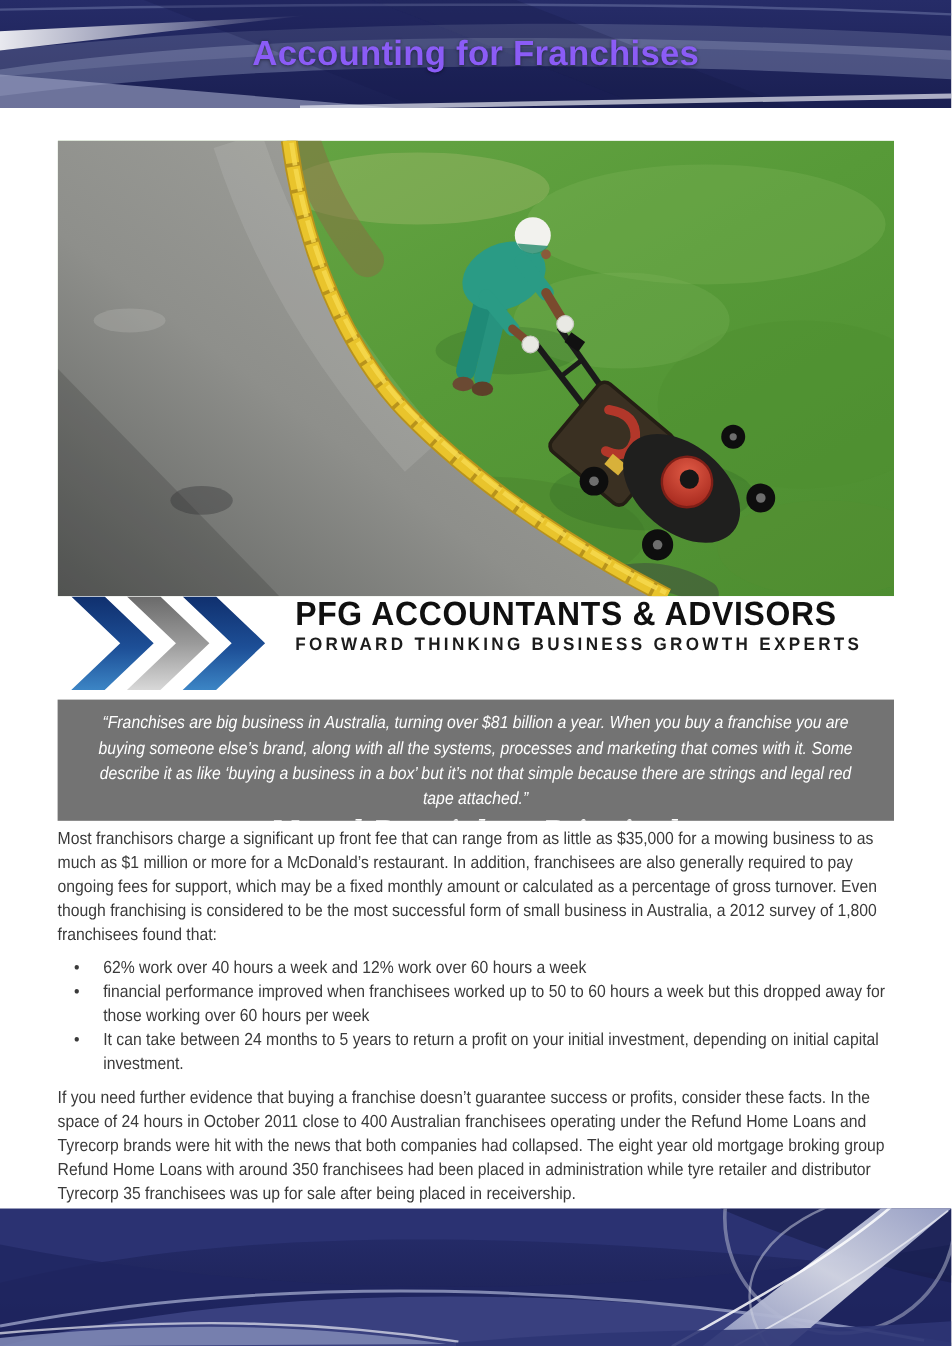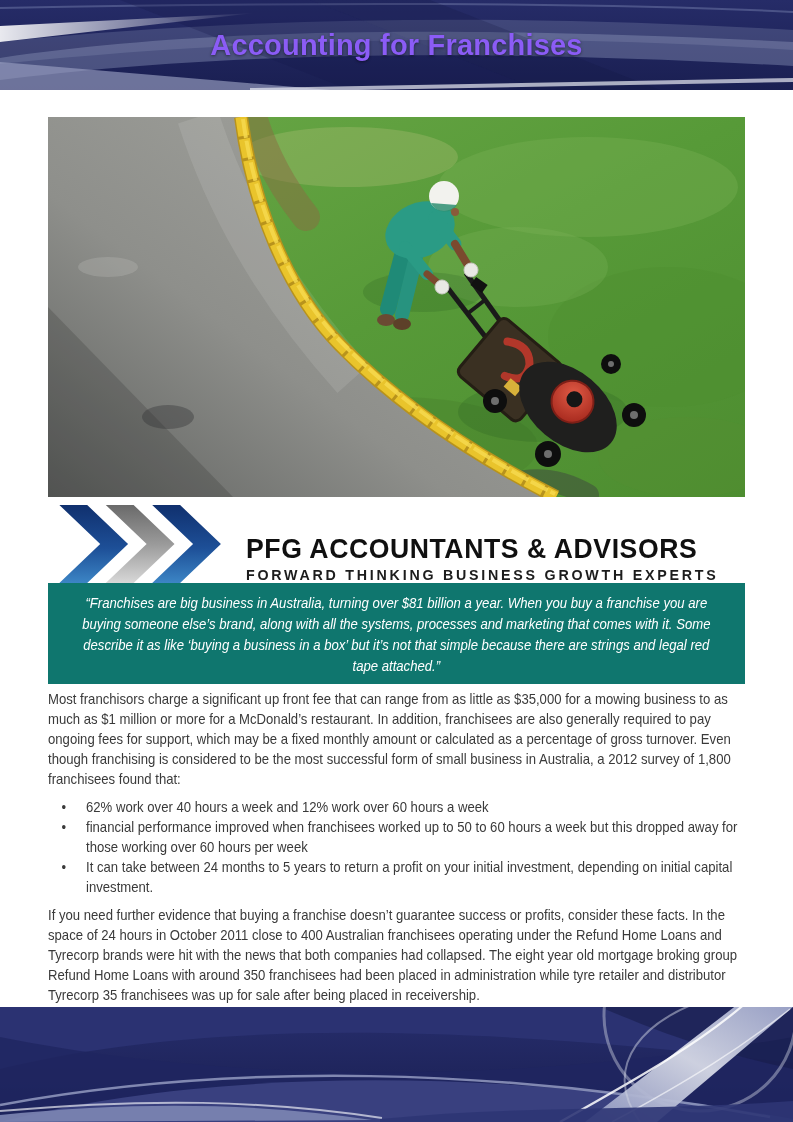--- a/index.html
+++ b/index.html
@@ -12,28 +12,28 @@
   .header-title{position:absolute;top:0;left:0;width:100%;height:90px;display:flex;
         align-items:center;justify-content:center;color:#8b5cf6;font-size:29px;font-weight:bold;
         letter-spacing:0.2px;text-shadow:0 1px 3px rgba(0,0,0,0.45);}
 
   
   .photo{position:absolute;top:117px;left:48px;width:697px;height:380px;overflow:hidden;}
   .photo svg{display:block;}
 
   
   .logo-row{position:absolute;top:497px;left:48px;width:697px;height:86px;background:#ffffff;
-        display:flex;align-items:flex-end;}
+        display:flex;align-items:flex-start;}
   .logo-chevrons{margin-left:6px;flex:0 0 auto;}
   .logo-text{margin-left:16px;transform:scaleX(0.95);transform-origin:0 50%;white-space:nowrap;}
   .logo-name{font-size:28px;font-weight:bold;color:#101010;letter-spacing:0.6px;line-height:1.05;}
   .logo-tagline{font-size:15px;font-weight:bold;color:#1c1c1c;letter-spacing:2.9px;margin-top:3px;}
 
   
-  .quote{position:absolute;top:583px;left:48px;width:697px;height:101px;background:#0f766e;
+  .quote{position:absolute;top:583px;left:48px;width:697px;height:101px;background:#737373;
         box-sizing:border-box;padding:10px 0 0 27px;overflow:hidden;}
   .quote-inner{width:714px;transform:scaleX(0.9);transform-origin:0 0;text-align:center;color:#ffffff;}
   .quote-text{font-style:italic;font-size:14.6px;line-height:21px;font-weight:500;}
   .quote-sig{font-family:"DejaVu Serif",serif;font-style:italic;font-weight:bold;font-size:23px;
         margin-top:2px;letter-spacing:1px;}
 
   
   .body-text{position:absolute;top:689px;left:48px;width:770px;transform:scaleX(0.905);
         transform-origin:0 0;color:#3a3a3a;font-size:14.5px;line-height:20px;}
   .body-text p{margin:0 0 8px 0;}

